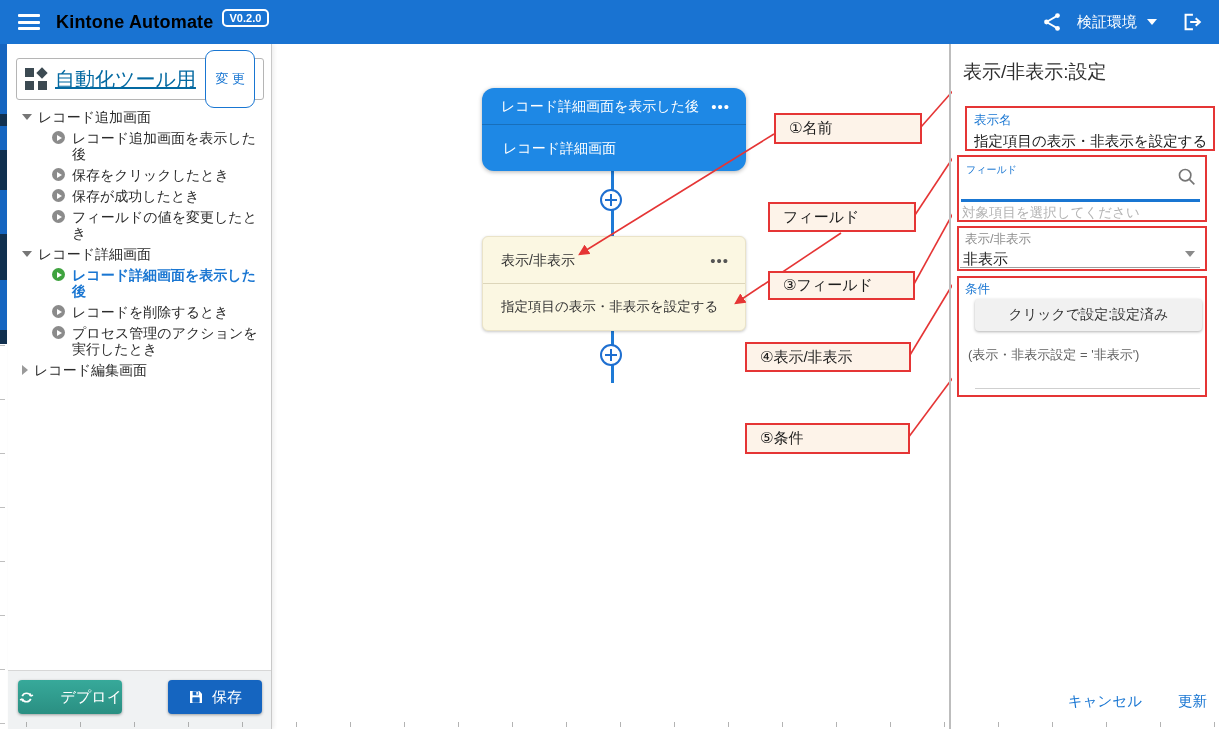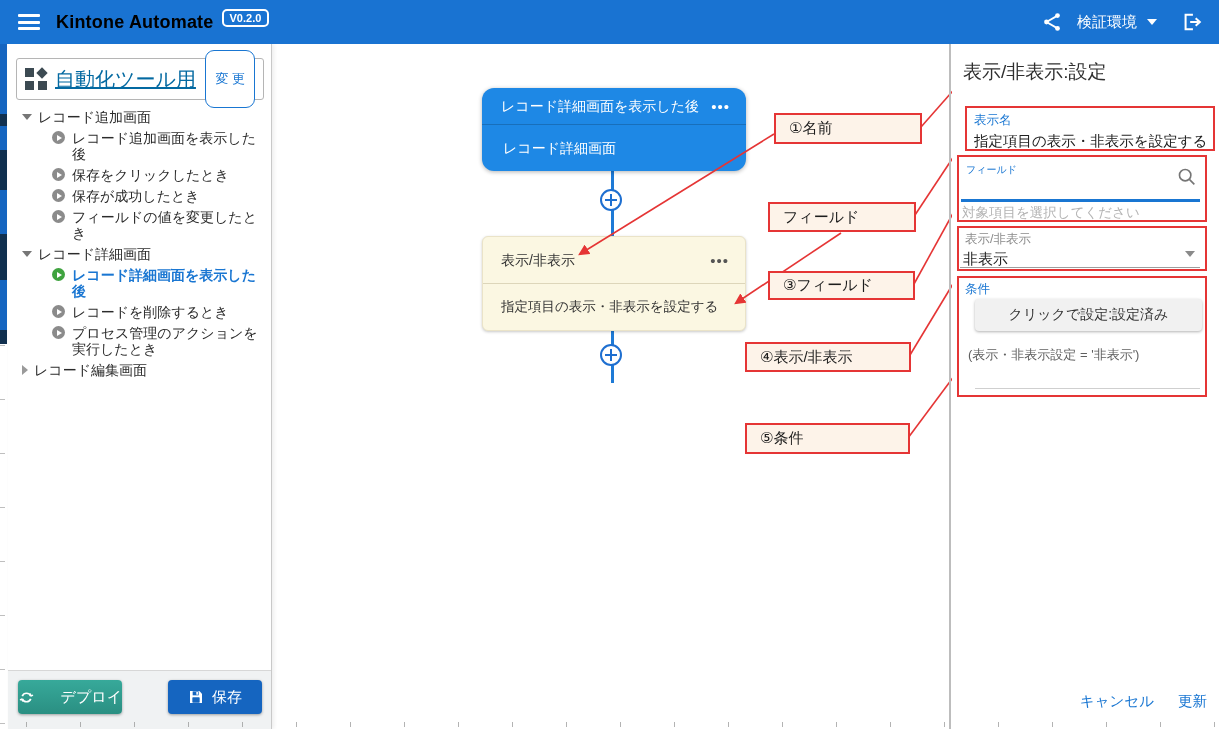--- a/index.html
+++ b/index.html
@@ -132,21 +132,21 @@
   .gray-caret { position:absolute; right:10px; top:23px; width:0; height:0;
                 border-left:5px solid transparent; border-right:5px solid transparent; border-top:6px solid #8a8a8a; }
   .gray-underline { position:absolute; left:1px; right:5px; bottom:1px; height:1px; background:#9e9e9e; }
   .pf4 { left:5px; top:232px; width:250px; height:121px; }
   .pf4 .plabel { margin:3px 0 0 6px; }
   .cond-btn { position:absolute; left:16px; top:21px; width:227px; height:32px; background:#f1f1f1; border:none;
               border-radius:4px; font-size:14px; color:#333; cursor:pointer; box-shadow:0 1px 3px rgba(0,0,0,.3);
               font-family:inherit; }
   .cond-summary { position:absolute; left:9px; top:68px; font-size:13px; color:#5f5f5f; }
   .cond-line { position:absolute; left:16px; right:5px; top:110px; height:1px; background:#cfcfcf; }
-  .panel-actions { position:absolute; right:12px; top:648px; display:flex; gap:24px; }
+  .panel-actions { position:absolute; right:12px; top:648px; display:flex; gap:36px; }
   .panel-link { color:#1976d2; font-size:14.5px; cursor:pointer; }
 </style>
 </head>
 <body>
 
 <div class="topbar">
   <div class="hamburger">
       <span></span>
       <span></span>
       <span></span>

